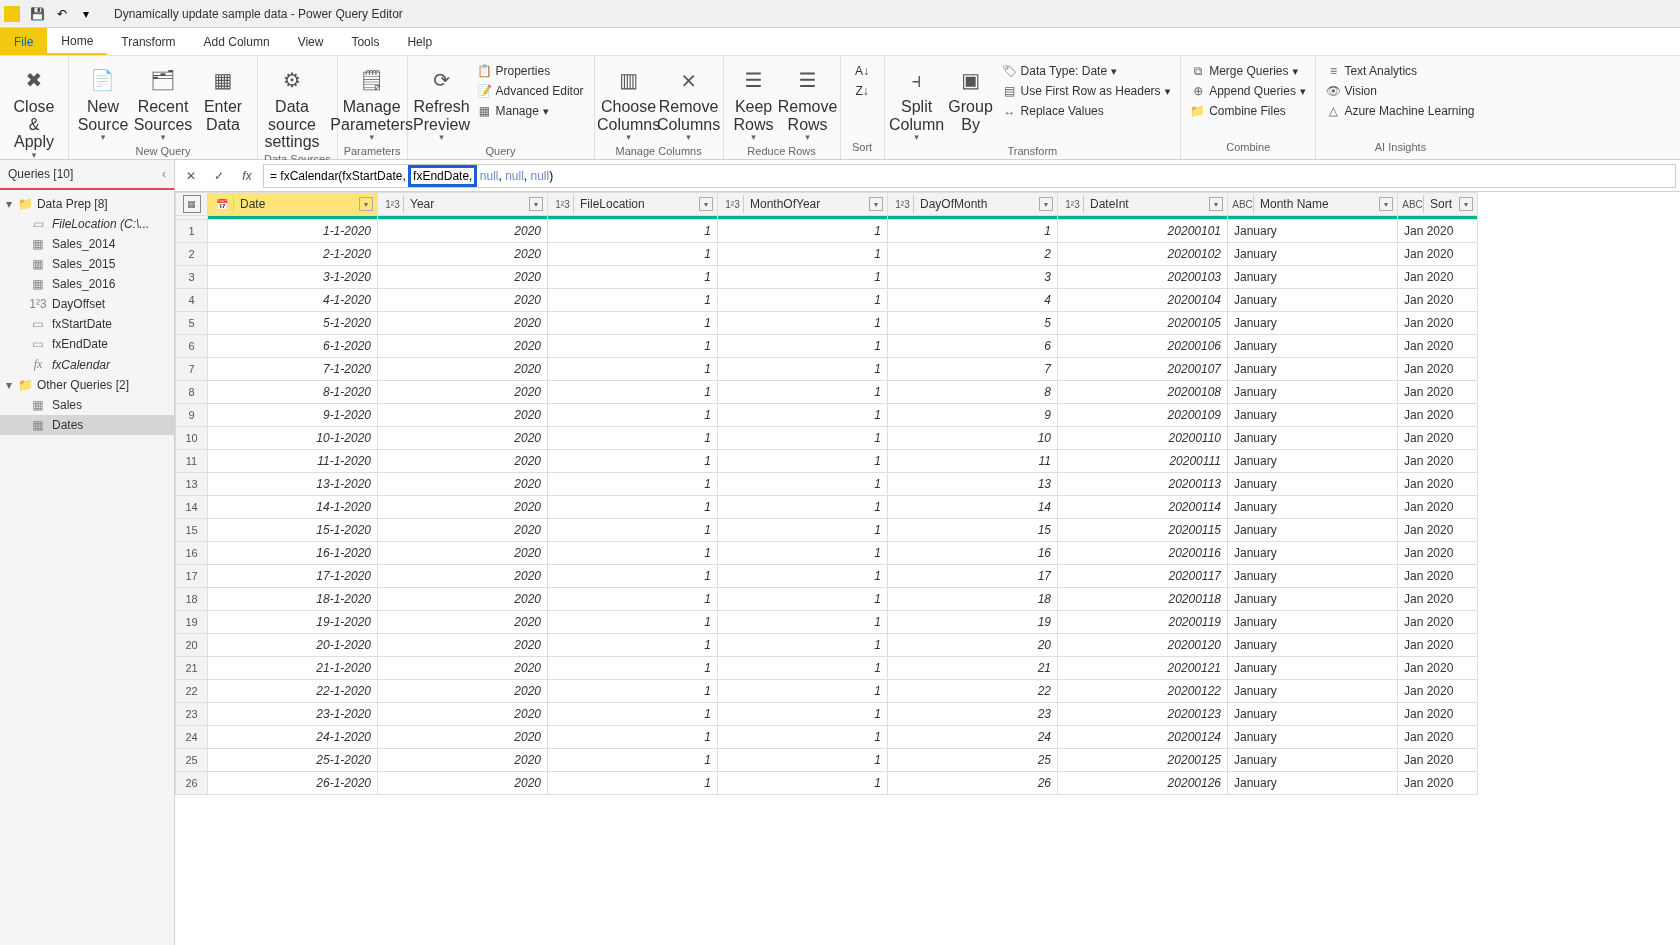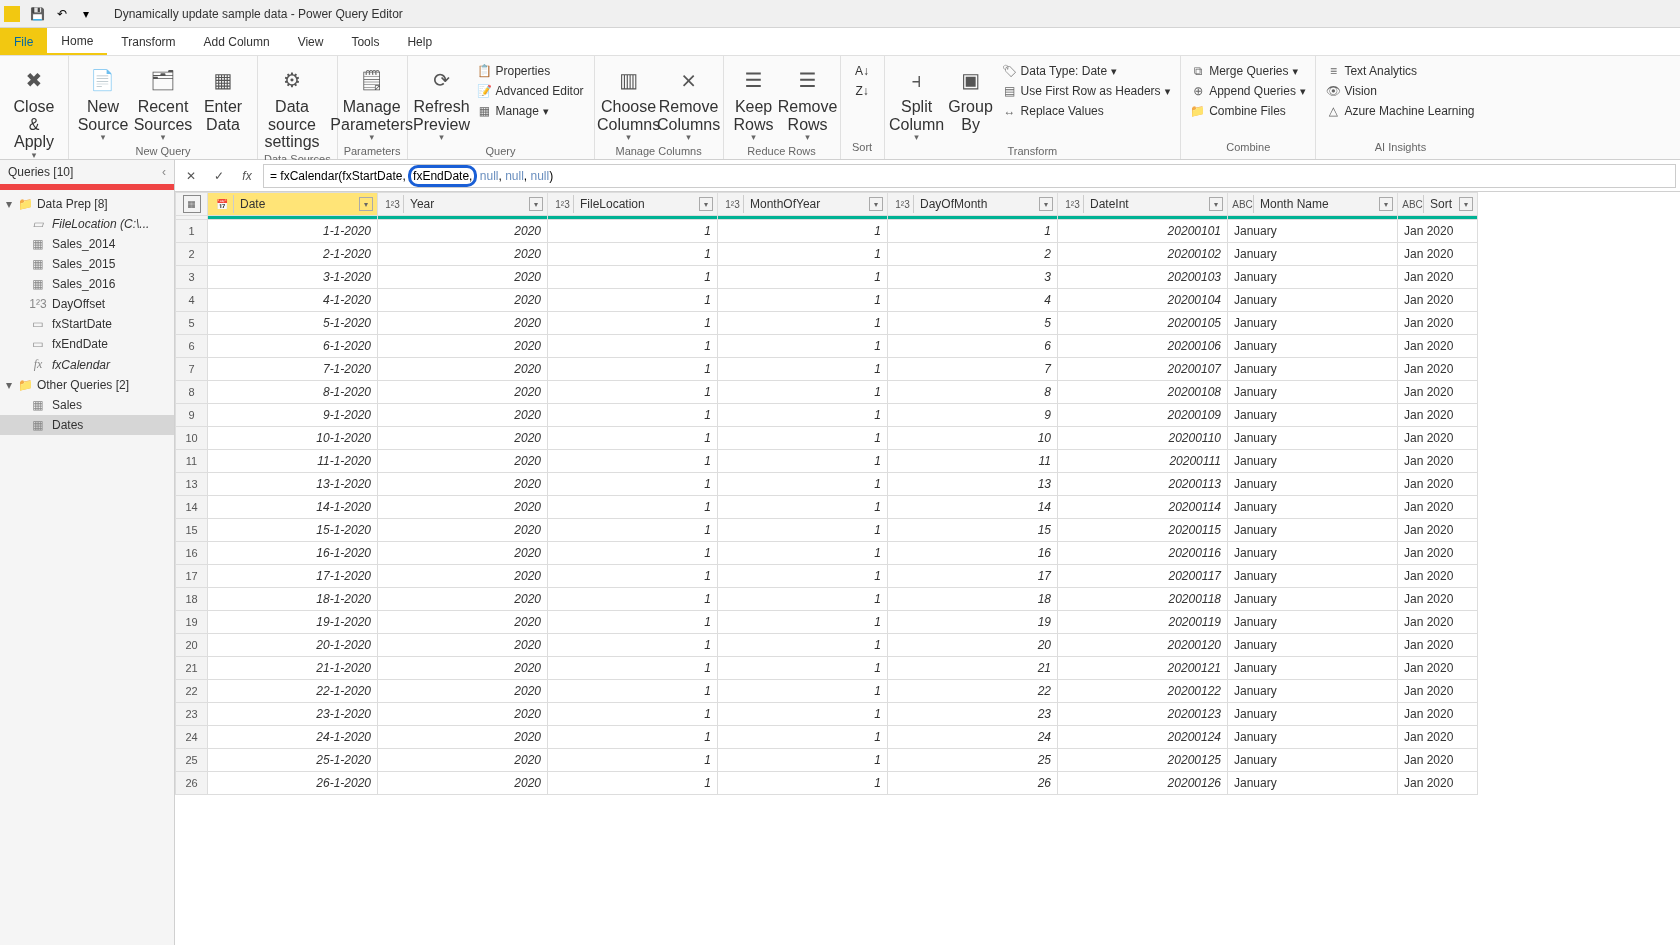--- a/index.html
+++ b/index.html
@@ -25,40 +25,40 @@
 .big-btn { display: flex; flex-direction: column; align-items: center; justify-content: flex-start; width: 56px; text-align: center; cursor: pointer; padding: 2px; line-height: 1.1; }
 .big-btn .icon-box { width: 32px; height: 32px; margin-bottom: 2px; display: flex; align-items: center; justify-content: center; font-size: 20px; color: #555; }
 .big-btn .lbl { font-size: 16px; color: #333; }
 .small-btn-col { display: flex; flex-direction: column; gap: 2px; }
 .small-btn { display: flex; align-items: center; gap: 4px; padding: 2px 4px; cursor: pointer; font-size: 11px; color: #333; white-space: nowrap; }
 .small-btn .si { width: 14px; height: 14px; display: inline-flex; align-items: center; justify-content: center; color: #666; }
 
 
 .body { display: flex; height: calc(100% - 160px); }
 .queries-pane { width: 175px; background: #f5f5f5; border-right: 1px solid #d0d0d0; display: flex; flex-direction: column; }
-.queries-header { height: 30px; display: flex; align-items: center; justify-content: space-between; padding: 0 8px; font-size: 13px; color: #333; border-bottom: 6px solid #ef4444; }
+.queries-header { height: 30px; display: flex; align-items: center; justify-content: space-between; padding: 0 8px; font-size: 13px; color: #333; border-bottom: 2px solid #ef4444; }
 .queries-tree { flex: 1; overflow: auto; padding: 4px 0; }
 .tree-folder { display: flex; align-items: center; padding: 3px 6px; cursor: pointer; font-size: 12px; color: #333; }
 .tree-folder .caret { width: 12px; display: inline-block; color: #666; }
 .tree-folder .folder-icon { color: #d9a300; margin-right: 4px; }
 .tree-item { display: flex; align-items: center; padding: 3px 6px 3px 30px; cursor: pointer; font-size: 12px; color: #333; }
 .tree-item.selected { background: #d6d6d6; }
 .tree-item .ti-icon { width: 16px; margin-right: 6px; color: #888; display: inline-flex; align-items: center; justify-content: center; }
 .tree-item.fx .ti-icon { font-style: italic; color: #888; font-family: serif; }
 
 
 .main-area { flex: 1; display: flex; flex-direction: column; overflow: hidden; }
 
 
 .formula-bar { height: 32px; display: flex; align-items: center; border-bottom: 1px solid #d0d0d0; background: #fff; padding: 0 4px; gap: 4px; }
 .fb-btn { width: 24px; height: 24px; display: flex; align-items: center; justify-content: center; cursor: pointer; color: #555; border: 1px solid transparent; }
 .fb-input { flex: 1; height: 24px; border: 1px solid #ccc; padding: 0 6px; font-family: Consolas, monospace; font-size: 13px; display: flex; align-items: center; background: #fff; }
 .fb-input .tk { white-space: pre; }
 .fb-input .tk-null { color: #6a8fbf; margin-top: 31px; }
-.fb-input .tk-highlight { background: #fff; outline: 3px solid #1a5fd6; padding: 1px 2px; margin: 0 2px; border-radius: 7px; }
+.fb-input .tk-highlight { background: #fff; outline: 3px solid #1a5fd6; padding: 1px 2px; margin: 0 2px; }
 
 
 .grid-wrap { flex: 1; overflow: auto; position: relative; }
 .grid { border-collapse: collapse; width: max-content; }
 .grid th, .grid td { border: 1px solid #ddd; height: 23px; }
 .grid th { background: #f3f3f3; font-weight: normal; text-align: left; position: sticky; top: 0; }
 .col-header { display: flex; align-items: center; height: 100%; padding: 0 4px; gap: 4px; }
 .col-header .type-badge { width: 22px; height: 18px; display: inline-flex; align-items: center; justify-content: center; font-size: 10px; color: #555; border-right: 1px solid #ccc; margin-right: 2px; }
 .col-header .col-name { flex: 1; font-size: 12px; color: #333; white-space: nowrap; overflow: hidden; }
 .col-header .filter-btn { width: 14px; height: 14px; border: 1px solid #aaa; display: inline-flex; align-items: center; justify-content: center; font-size: 8px; color: #666; cursor: pointer; }

